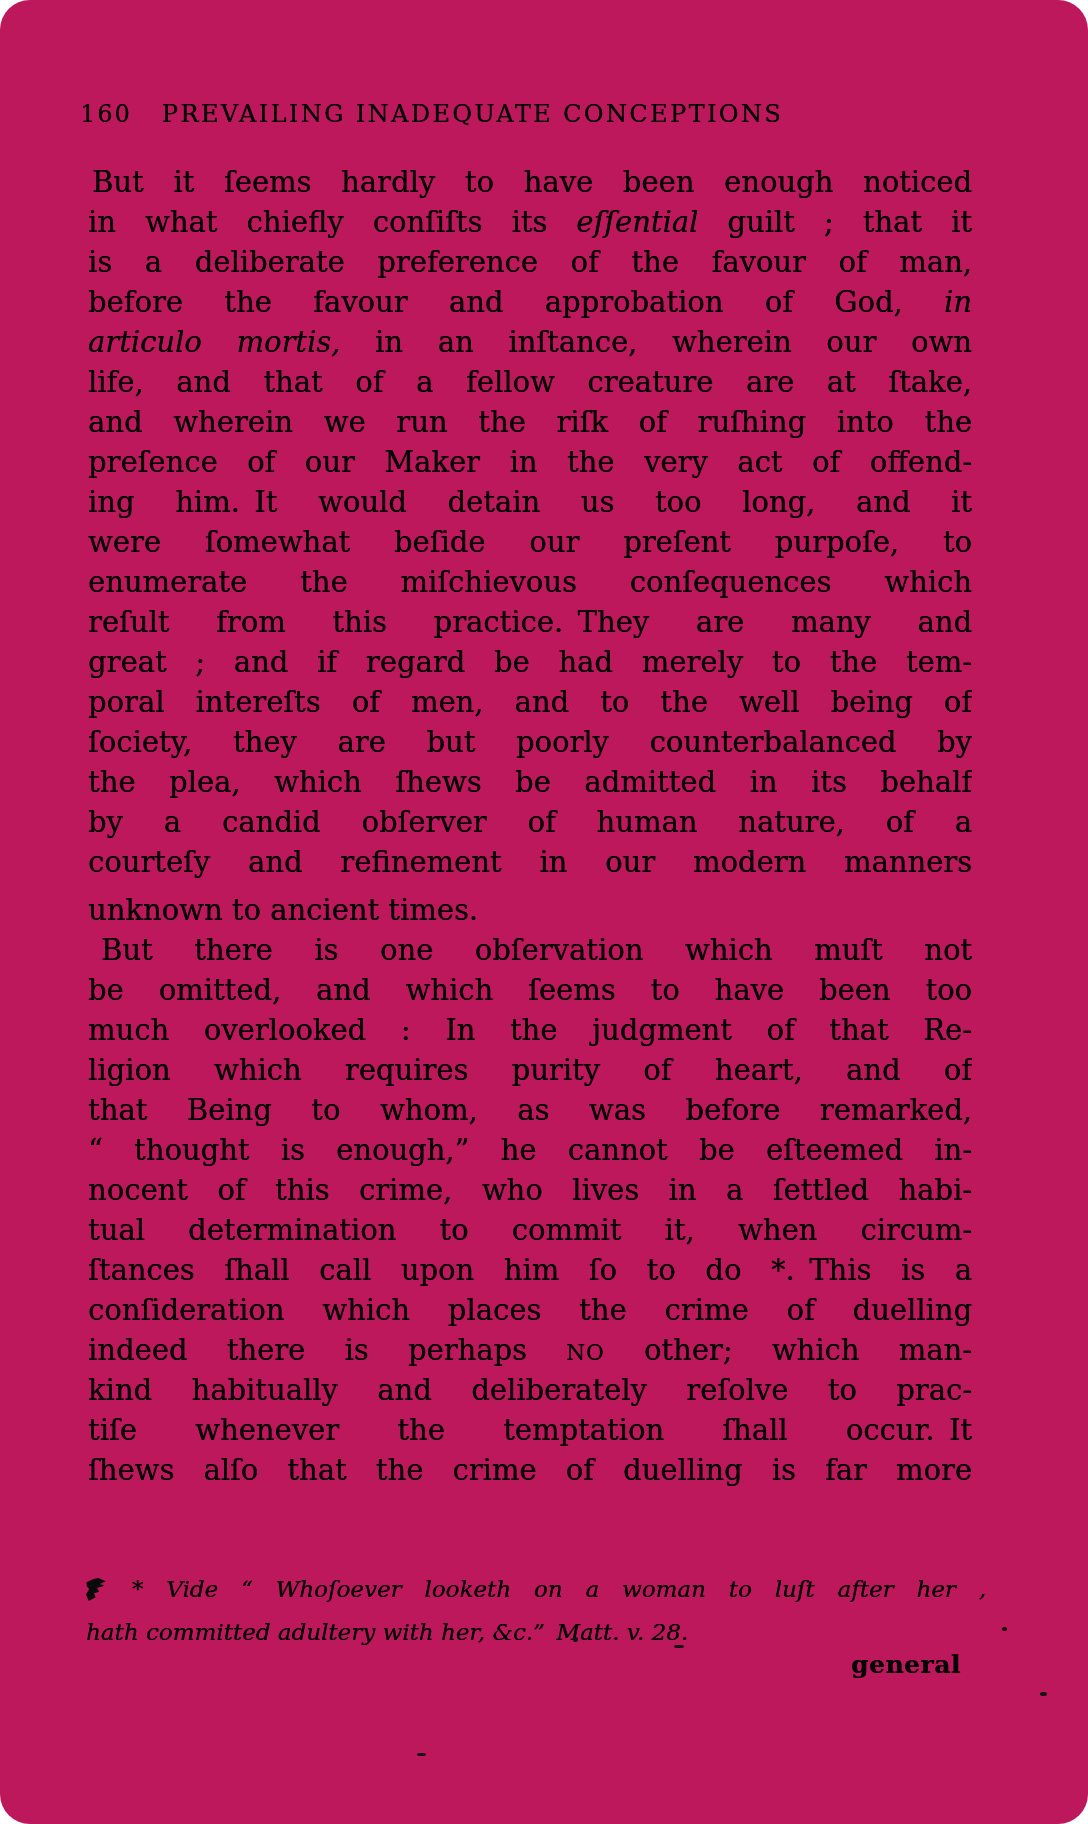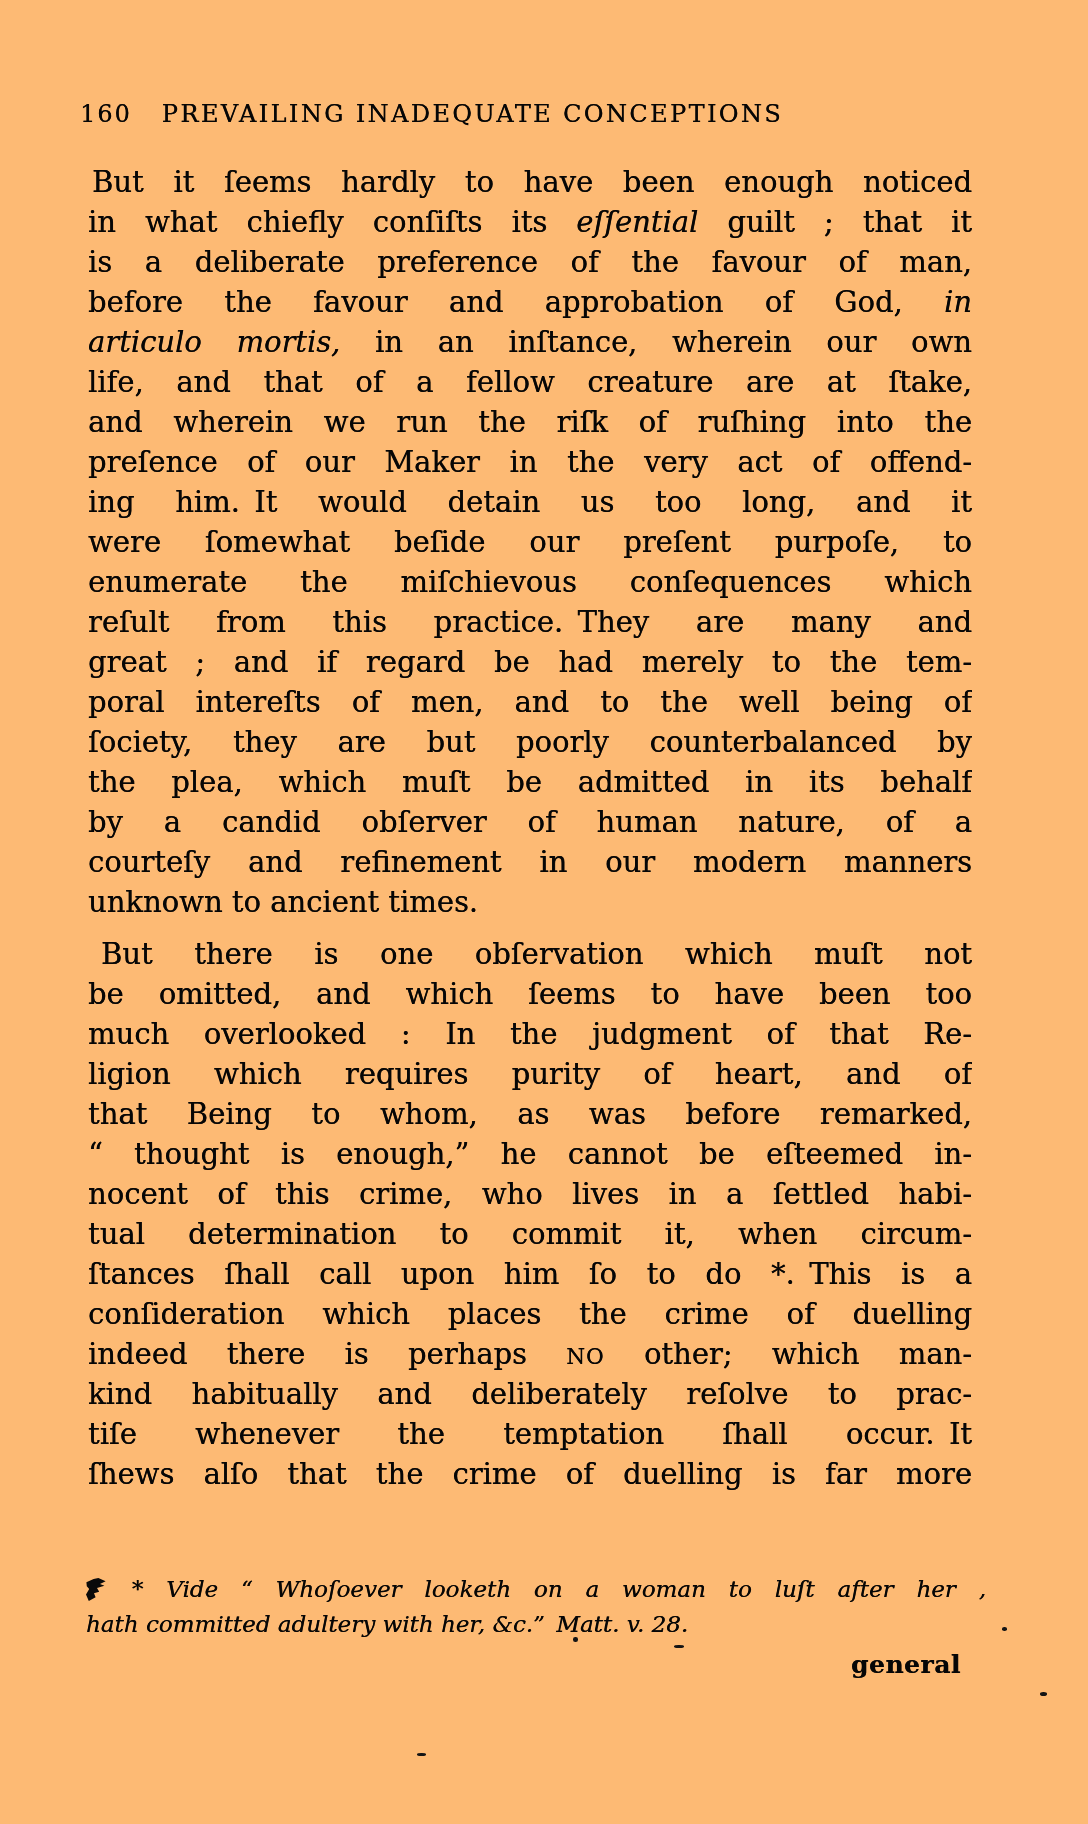--- a/index.html
+++ b/index.html
@@ -4,25 +4,26 @@
 <style>
   html, body {
     margin: 0;
     padding: 0;
     background: #ffffff;
   }
   .page {
     position: relative;
     width: 1088px;
     height: 1824px;
-    background: #fdba74;
+    background: #be185d;
     font-family: "DejaVu Serif", "Liberation Serif", serif;
     color: #060606;
     overflow: hidden;
     text-shadow: 0.3px 0.3px 0.35px rgba(0,0,0,0.85);
+    border-radius: 30px;
   }
   .running-header {
     position: absolute;
     left: 80px;
     top: 100px;
     width: 760px;
     display: flex;
     align-items: baseline;
     gap: 30px;
     font-size: 24px;
@@ -46,20 +47,21 @@
     line-height: 40px;
     height: 40px;
     text-align: justify;
     text-align-last: justify;
     overflow: hidden;
     white-space: nowrap;
   }
   .line.last-left, .fline.last-left {
     text-align: left;
     text-align-last: left;
+    margin-top: 8px;
   }
   .it { font-style: italic; }
   .sc { font-size: 0.74em; letter-spacing: 1px; }
   .footnote {
     position: absolute;
     left: 86px;
     top: 1572px;
     width: 900px;
   }
   .fline {
@@ -119,25 +121,25 @@
       <div class="line"><span>life, and that of a fellow creature are at ſtake,</span></div>
       <div class="line"><span>and wherein we run the riſk of ruſhing into the</span></div>
       <div class="line"><span>preſence of our Maker in the very act of offend-</span></div>
       <div class="line"><span>ing him. It would detain us too long, and it</span></div>
       <div class="line"><span>were ſomewhat beſide our preſent purpoſe, to</span></div>
       <div class="line"><span>enumerate the miſchievous conſequences which</span></div>
       <div class="line"><span>reſult from this practice. They are many and</span></div>
       <div class="line"><span>great ; and if regard be had merely to the tem-</span></div>
       <div class="line"><span>poral intereſts of men, and to the well being of</span></div>
       <div class="line"><span>ſociety, they are but poorly counterbalanced by</span></div>
-      <div class="line"><span>the plea, which muſt be admitted in its behalf</span></div>
+      <div class="line"><span>the plea, which ſhews be admitted in its behalf</span></div>
       <div class="line"><span>by a candid obſerver of human nature, of a</span></div>
       <div class="line"><span>courteſy and refinement in our modern manners</span></div>
       <div class="line last-left"><span>unknown to ancient times.</span></div>
-      <div class="line" style="text-indent: 13px; margin-top: 12px;"><span>But there is one obſervation which muſt not</span></div>
+      <div class="line" style="text-indent: 13px;"><span>But there is one obſervation which muſt not</span></div>
       <div class="line"><span>be omitted, and which ſeems to have been too</span></div>
       <div class="line"><span>much overlooked : In the judgment of that Re-</span></div>
       <div class="line"><span>ligion which requires purity of heart, and of</span></div>
       <div class="line"><span>that Being to whom, as was before remarked,</span></div>
       <div class="line"><span>“ thought is enough,” he cannot be eſteemed in-</span></div>
       <div class="line"><span>nocent of this crime, who lives in a ſettled habi-</span></div>
       <div class="line"><span>tual determination to commit it, when circum-</span></div>
       <div class="line"><span>ſtances ſhall call upon him ſo to do *. This is a</span></div>
       <div class="line"><span>conſideration which places the crime of duelling</span></div>
       <div class="line"><span>indeed there is perhaps </span><span class="sc">NO</span><span> other; which man-</span></div>

